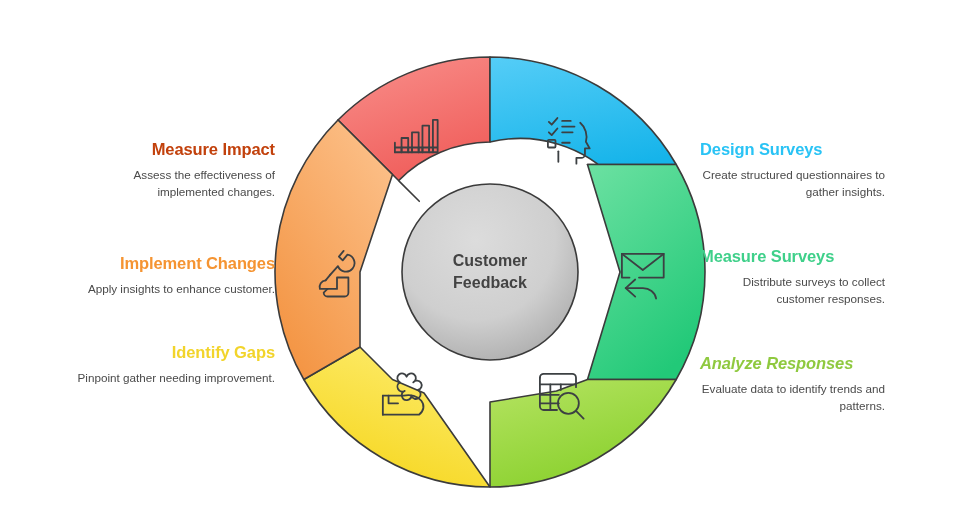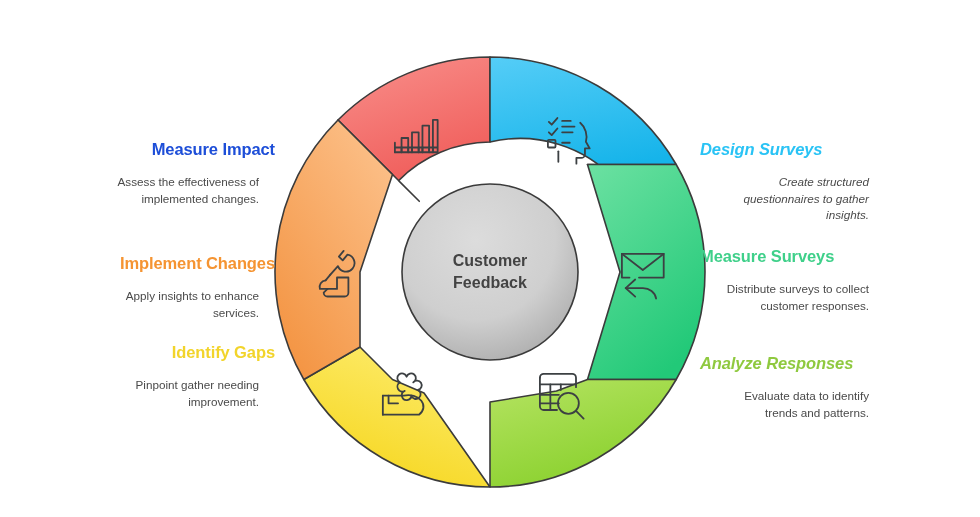--- a/index.html
+++ b/index.html
@@ -43,21 +43,21 @@
     font-size: 16.5px;
     font-weight: bold;
     letter-spacing: -0.1px;
     margin: 0 0 9px 0;
     line-height: 1.1;
   }
   .label-desc {
     font-size: 11.7px;
     color: #4a4a4a;
     line-height: 1.42;
-    margin: 16px;
+    margin: 0;
   }
   .side-label.left .label-desc { text-align: right; }
   .side-label.right .label-desc { text-align: right; }
 
   .hub-text {
     font-size: 16px;
     font-weight: bold;
     fill: #434343;
     font-family: "Liberation Sans", sans-serif;
   }
@@ -211,35 +211,35 @@
 
     <g class="icon-stroke" transform="translate(318,249) scale(0.95)">
       <path d="M27 2 l-5 6 l4 4 l5 -6 a9 9 0 1 1 -10 12 l-8 9"></path>
       <path d="M13 27 l-5 6"></path>
       <path d="M8 33 a7 7 0 0 0 -6 9 h8"></path>
       <path d="M10 42 h10 v-12 h12 v16 a4 4 0 0 1 -4 4 h-18 a4 4 0 0 1 -4 -4 z"></path>
     </g>
   </svg>
 
   <div class="side-label left" style="top:140px;">
-    <p class="label-title" style="color:#1d4ed8;">Measure Impact</p>
+    <p class="label-title" style="color:#c2410c;">Measure Impact</p>
     <p class="label-desc">Assess the effectiveness of implemented changes.</p>
   </div>
 
   <div class="side-label left" style="top:254px;">
     <p class="label-title" style="color:#f59432;">Implement Changes</p>
-    <p class="label-desc">Apply insights to enhance services.</p>
+    <p class="label-desc">Apply insights to enhance customer.</p>
   </div>
 
   <div class="side-label left" style="top:343px;">
     <p class="label-title" style="color:#f2d42b;">Identify Gaps</p>
     <p class="label-desc">Pinpoint gather needing improvement.</p>
   </div>
 
-  <div class="side-label right" style="top:140px; width:185px;font-style:italic;">
+  <div class="side-label right" style="top:140px; width:185px;">
     <p class="label-title" style="color:#29c3f5;">Design Surveys</p>
     <p class="label-desc">Create structured questionnaires to gather insights.</p>
   </div>
 
   <div class="side-label right" style="top:247px; width:185px;">
     <p class="label-title" style="color:#3fd08a;">Measure Surveys</p>
     <p class="label-desc">Distribute surveys to collect customer responses.</p>
   </div>
 
   <div class="side-label right" style="top:354px; width:185px;">

